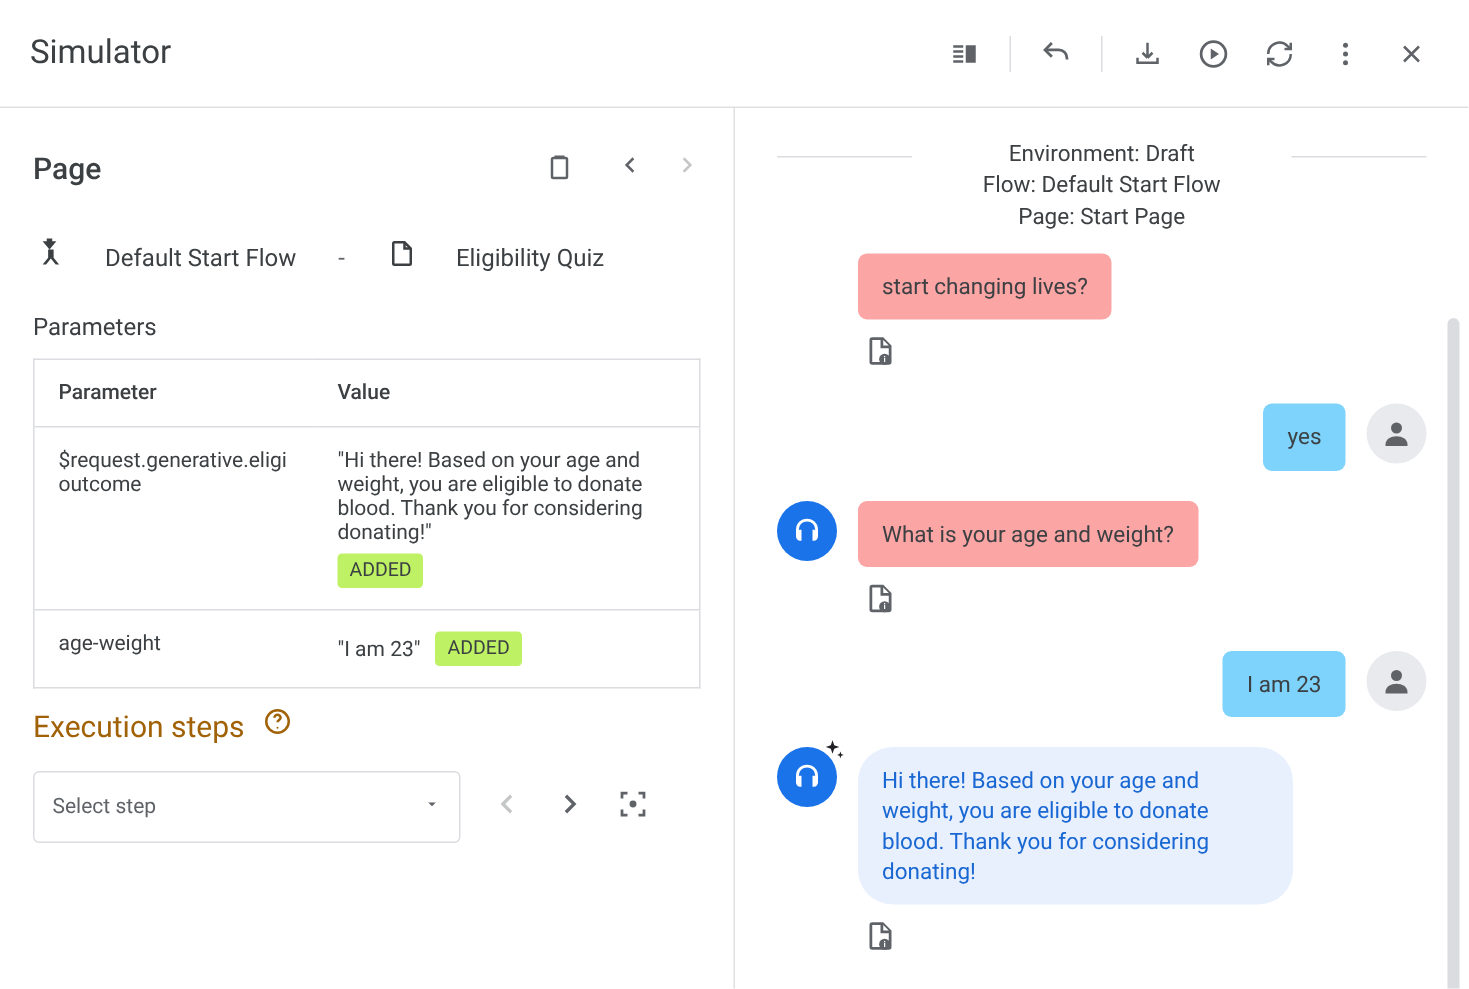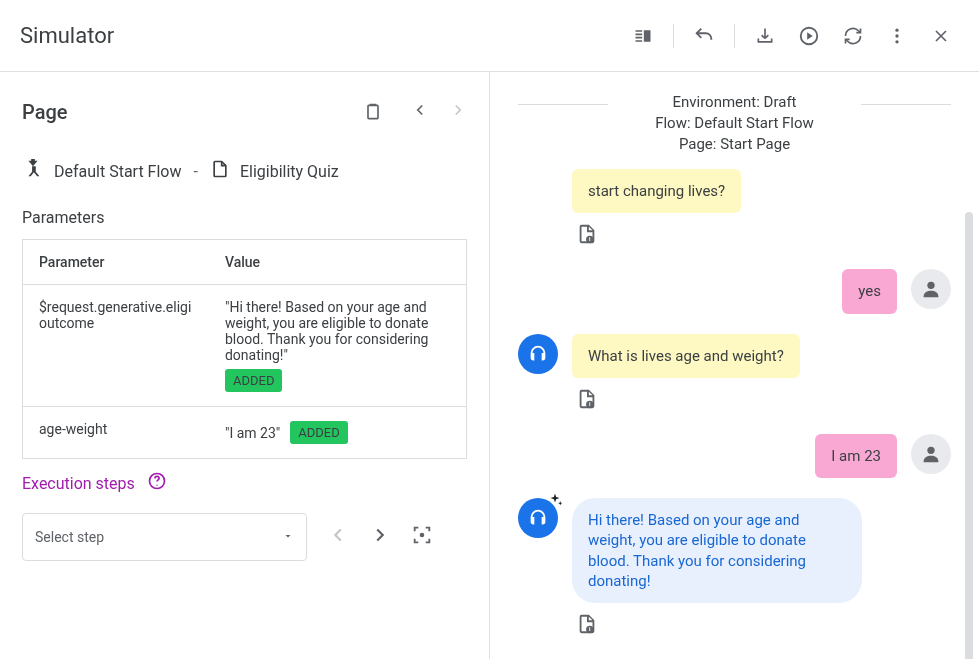--- a/index.html
+++ b/index.html
@@ -74,21 +74,21 @@
     }
     .page-header-actions {
       display:flex;
       align-items:center;
       gap:20px;
       color:#5f6368;
     }
     .breadcrumb {
       display:flex;
       align-items:center;
-      gap:10px;
+      gap:26px;
       font-size:16px;
       color:#3c4043;
       margin-bottom:24px;
     }
     .breadcrumb .sep {
       color:#5f6368;
       padding:0 2px;
     }
     .section-title {
       font-size:16px;
@@ -111,33 +111,33 @@
       color:#3c4043;
     }
     table.params th {
       font-weight:500;
     }
     table.params tr:last-child td {
       border-bottom:none;
     }
     .badge {
       display:inline-block;
-      background:#22c55e;
+      background:#bef264;
       color:#3c4043;
       font-size:13px;
       padding:4px 8px;
       border-radius:3px;
       margin-top:6px;
     }
     .exec-row {
       display:flex;
       align-items:center;
       gap:12px;
-      font-size:16px;
-      color:#a21caf;
+      font-size:20px;
+      color:#a16207;
       margin-bottom:18px;
     }
     .stepper {
       display:flex;
       align-items:center;
       gap:20px;
     }
     .select {
       width:285px;
       height:48px;
@@ -189,25 +189,25 @@
       justify-content:flex-end;
     }
     .bubble {
       max-width:290px;
       padding:12px 16px;
       border-radius:6px;
       font-size:15px;
       line-height:1.35;
     }
     .bubble.agent {
-      background:#fef9c3;
+      background:#fca5a5;
       color:#3c4043;
     }
     .bubble.user {
-      background:#f9a8d4;
+      background:#7dd3fc;
       color:#3c4043;
     }
     .bubble.gen {
       background:#e8f0fe;
       color:#1967d2;
       border-radius:23px;
     }
     .avatar {
       width:40px;
       height:40px;
@@ -452,21 +452,21 @@
         </div>
       </div>
 
       <div class="row agent-row">
         <div class="avatar agent">
           <svg width="22" height="22" viewBox="0 0 24 24" fill="currentColor">
               <path d="M12 3a8 8 0 00-8 8v5a3 3 0 003 3h1v-8H6v-0a6 6 0 0112 0v0h-2v8h1a3 3 0 003-3v-5a8 8 0 00-8-8z"></path>
             </svg>
         </div>
         <div class="agent-block">
-          <div class="bubble agent">What is lives age and weight?</div>
+          <div class="bubble agent">What is your age and weight?</div>
           <span class="info-icon">
             <svg width="22" height="22" viewBox="0 0 24 24" fill="currentColor">
                 <path d="M14 2H6a2 2 0 00-2 2v16a2 2 0 002 2h12a2 2 0 002-2V8l-6-6zm0 2l4 4h-4V4zM6 20V4h6v6h6v10H6z"></path>
                 <circle cx="15" cy="18" r="4" fill="#5f6368"></circle>
                 <text x="15" y="20" text-anchor="middle" font-size="6" fill="#fff" font-weight="bold">i</text>
               </svg>
           </span>
         </div>
       </div>
 

